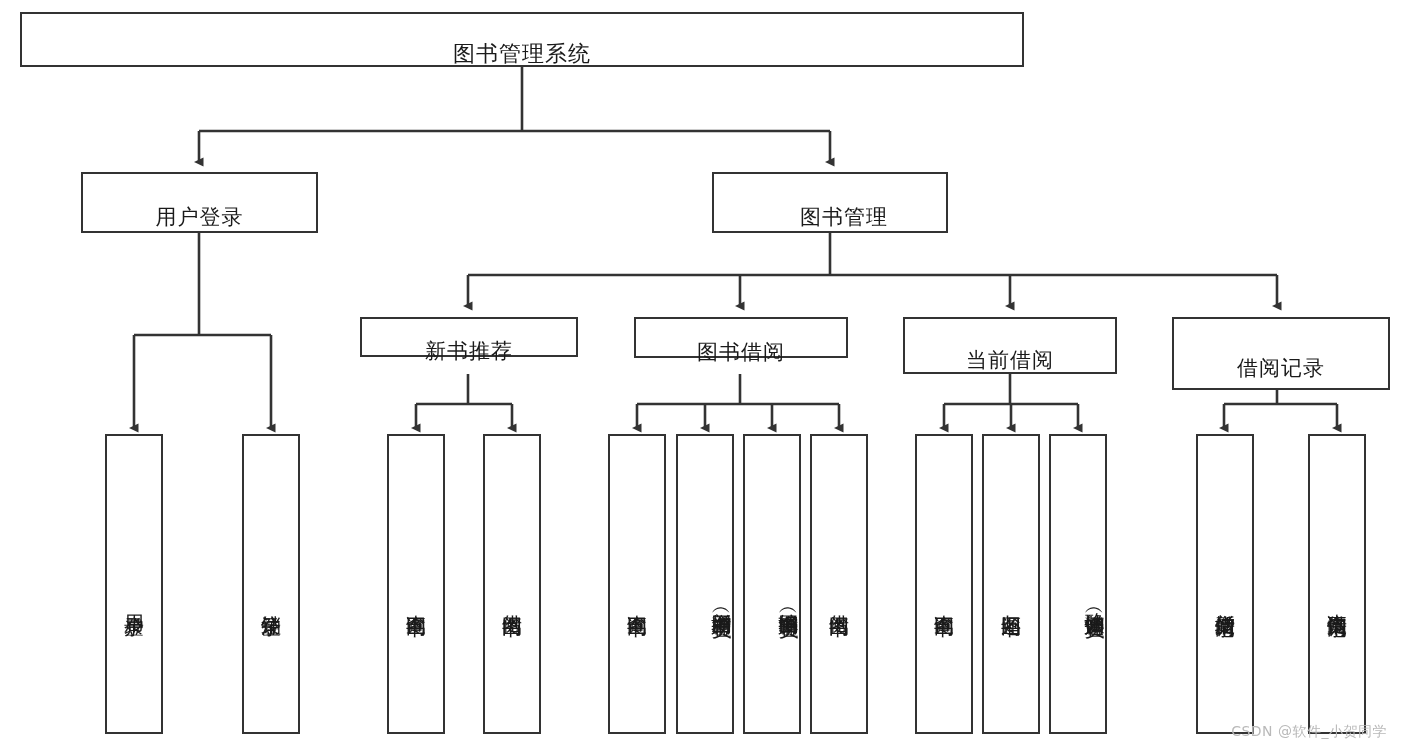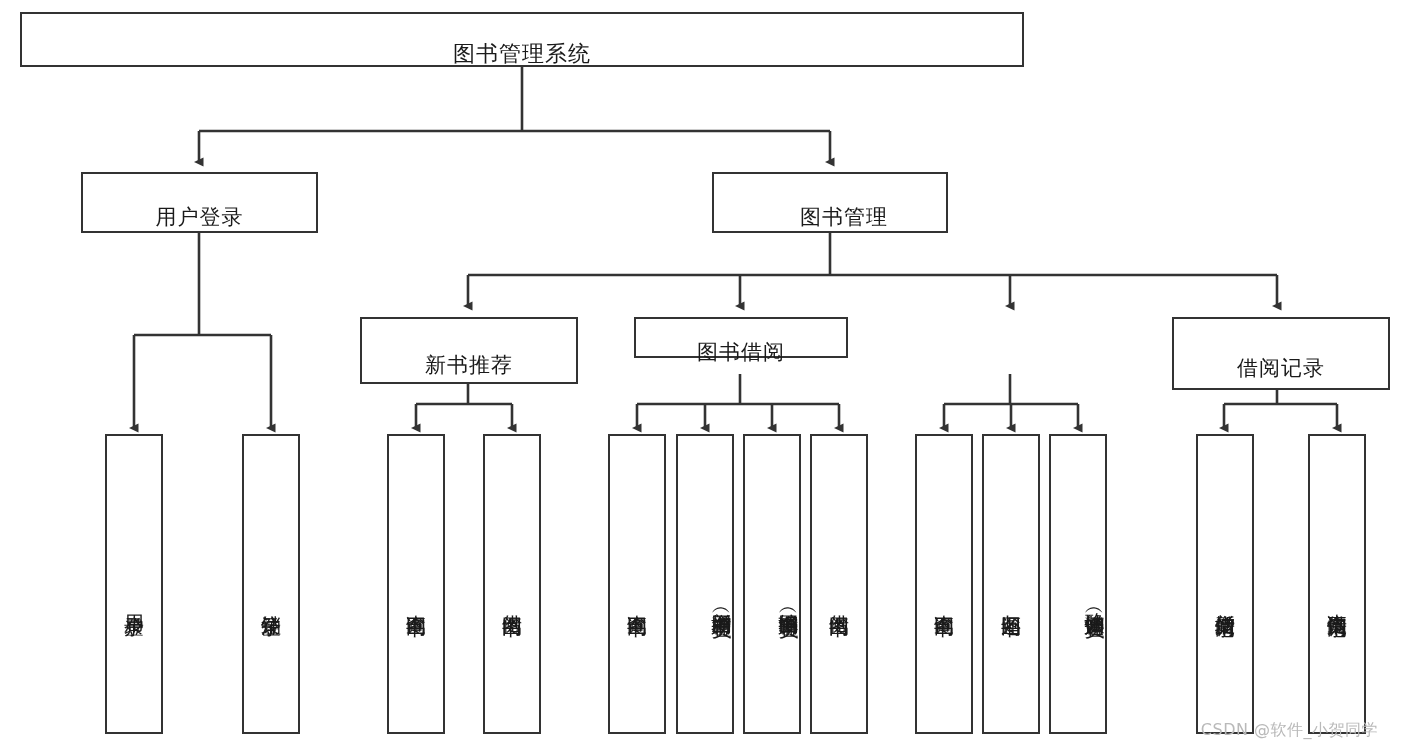--- a/index.html
+++ b/index.html
@@ -59,23 +59,23 @@
   .node .label {
     display: block;
     white-space: pre-line;
     margin-top: 28px;
   }
   #root-node {
     font-size: 22px;
   }
   #watermark {
     position: absolute;
-    right: 27px;
+    right: 18px;
     bottom: 6px;
-    font-size: 16px;
+    font-size: 14px;
     color: #b9b9b9;
     letter-spacing: 0.5px;
     white-space: nowrap;
   }
 </style>
 </head>
 <body>
 
 <div id="canvas">
 
@@ -137,28 +137,31 @@
   </div>
 
   <div class="node horiz" style="left:81px; top:172px; width:237px; height:61px;">
     <span class="label">用户登录</span>
   </div>
 
   <div class="node horiz" style="left:712px; top:172px; width:236px; height:61px;padding-left:28px;">
     <span class="label">图书管理</span>
   </div>
 
-  <div class="node horiz" style="left:360px; top:317px; width:218px; height:67px;">
+  <div class="node horiz" style="left:360px; top:317px; width:218px; height:40px;">
     <span class="label">新书推荐</span>
   </div>
 
   <div class="node horiz" style="left:634px; top:317px; width:214px; height:41px;">
     <span class="label">图书借阅</span>
   </div>
 
+  <div class="node horiz" style="left:903px; top:317px; width:214px; height:57px;">
+    <span class="label">当前借阅</span>
+  </div>
 
   <div class="node horiz" style="left:1172px; top:317px; width:218px; height:73px;">
     <span class="label">借阅记录</span>
   </div>
 
   <div class="node vert mid-align" style="left:105px; top:434px; width:58px; height:300px;">
     <span class="label">用户登录</span>
   </div>
 
   <div class="node vert mid-align" style="left:242px; top:434px; width:58px; height:300px;">

